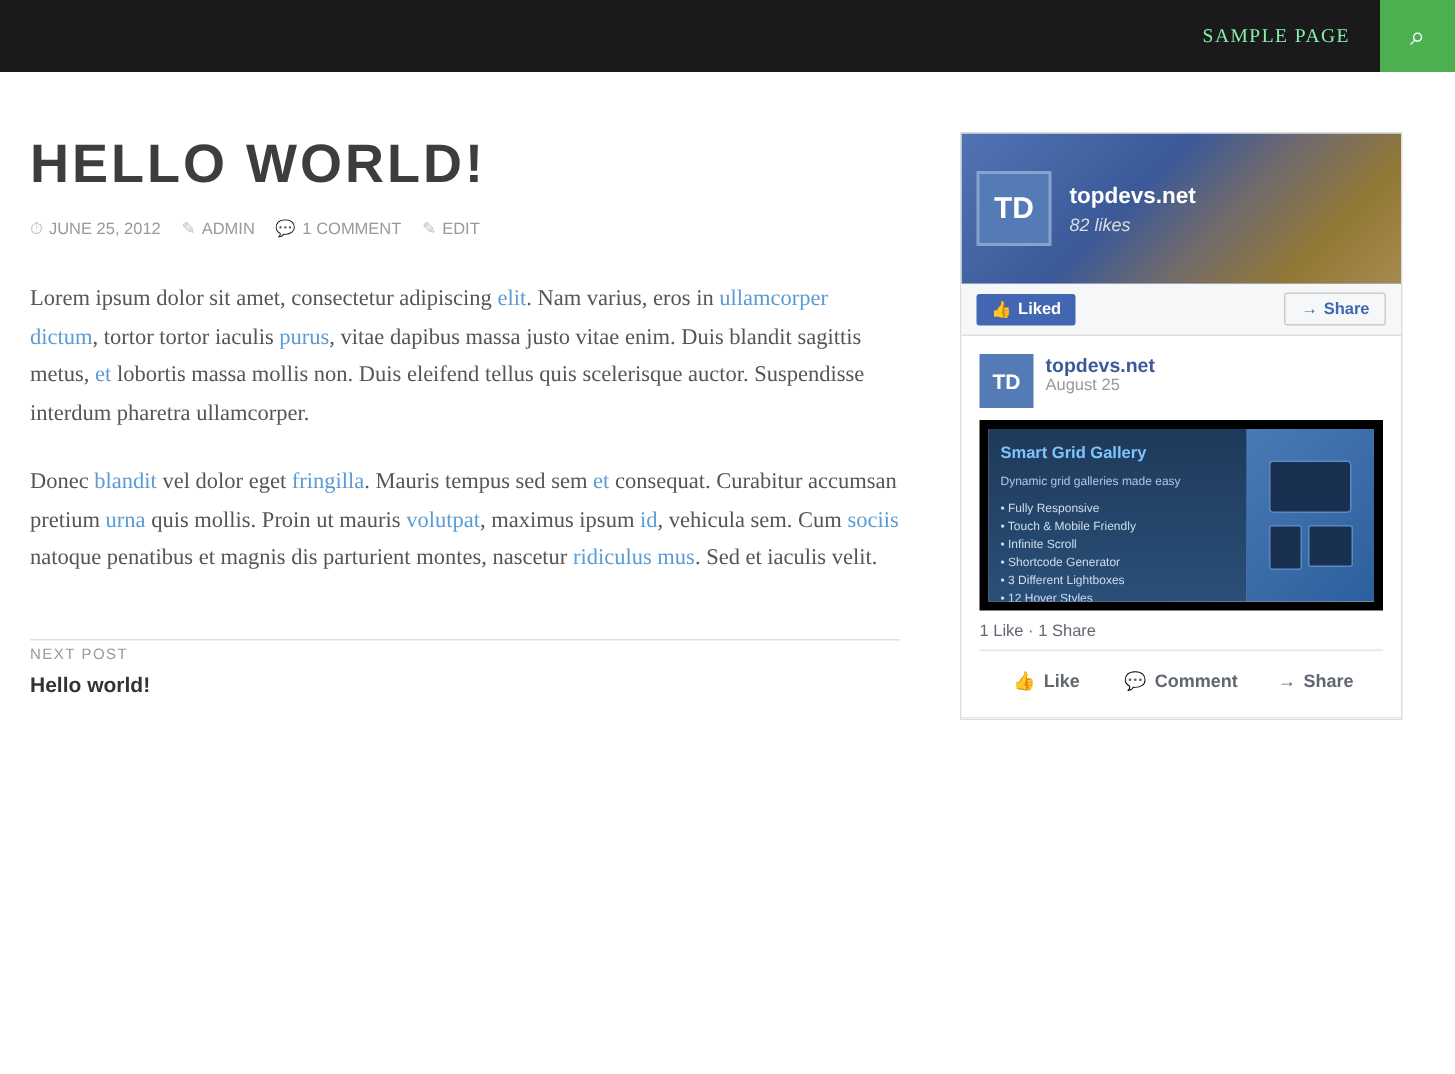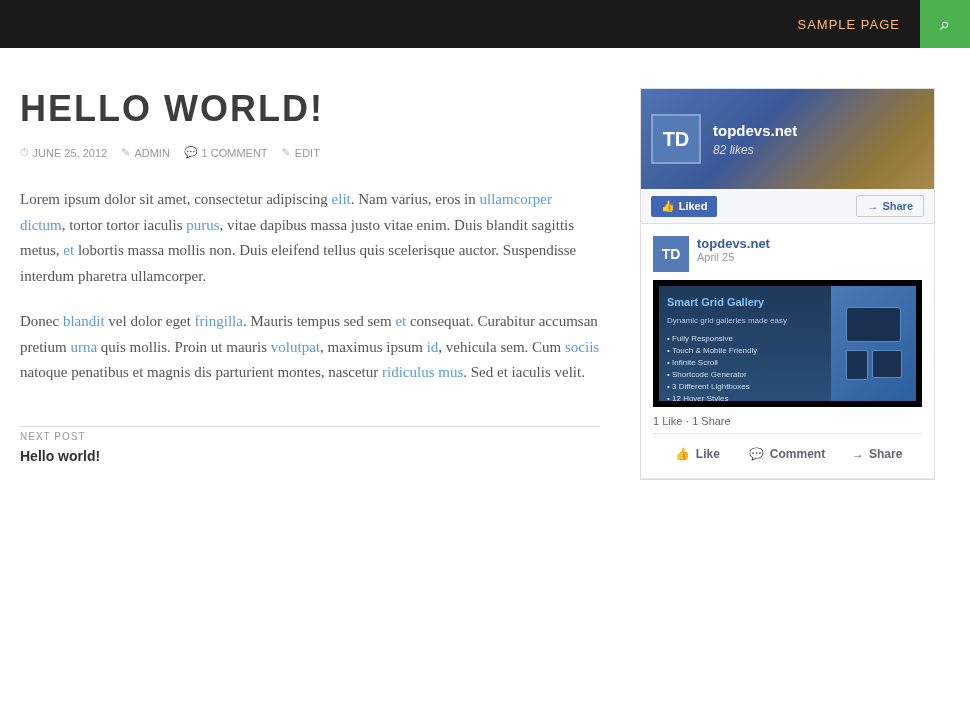--- a/index.html
+++ b/index.html
@@ -13,22 +13,22 @@
       align-items: center;
       justify-content: flex-end;
       padding: 0 0 0 20px;
     }
     .header-nav {
       display: flex;
       align-items: center;
       height: 100%;
     }
     .header-sample-page {
-      color: #fdba74;
-      font-family: Liberation Sans, sans-serif;
+      color: #86efac;
+      font-family: Liberation Serif, serif;
       font-size: 13px;
       letter-spacing: 1px;
       padding: 0 20px;
       height: 100%;
       display: flex;
       align-items: center;
       text-transform: uppercase;
     }
     .header-search-btn {
       background: #4caf50;
@@ -471,21 +471,21 @@
         </button>
       </div>
 
       <div class="fb-feed">
 
         <div class="fb-post">
           <div class="fb-post-header">
             <div class="fb-post-avatar">TD</div>
             <div>
               <div class="fb-post-author">topdevs.net</div>
-              <div class="fb-post-date">April 25</div>
+              <div class="fb-post-date">August 25</div>
             </div>
           </div>
 
 
           <div class="fb-post-card">
             <div class="fb-post-card-img">
               <div class="fb-card-img-content">
                 <div class="fb-card-img-left">
                   <div class="title">Smart Grid Gallery</div>
                   <div class="subtitle">Dynamic grid galleries made easy</div>

